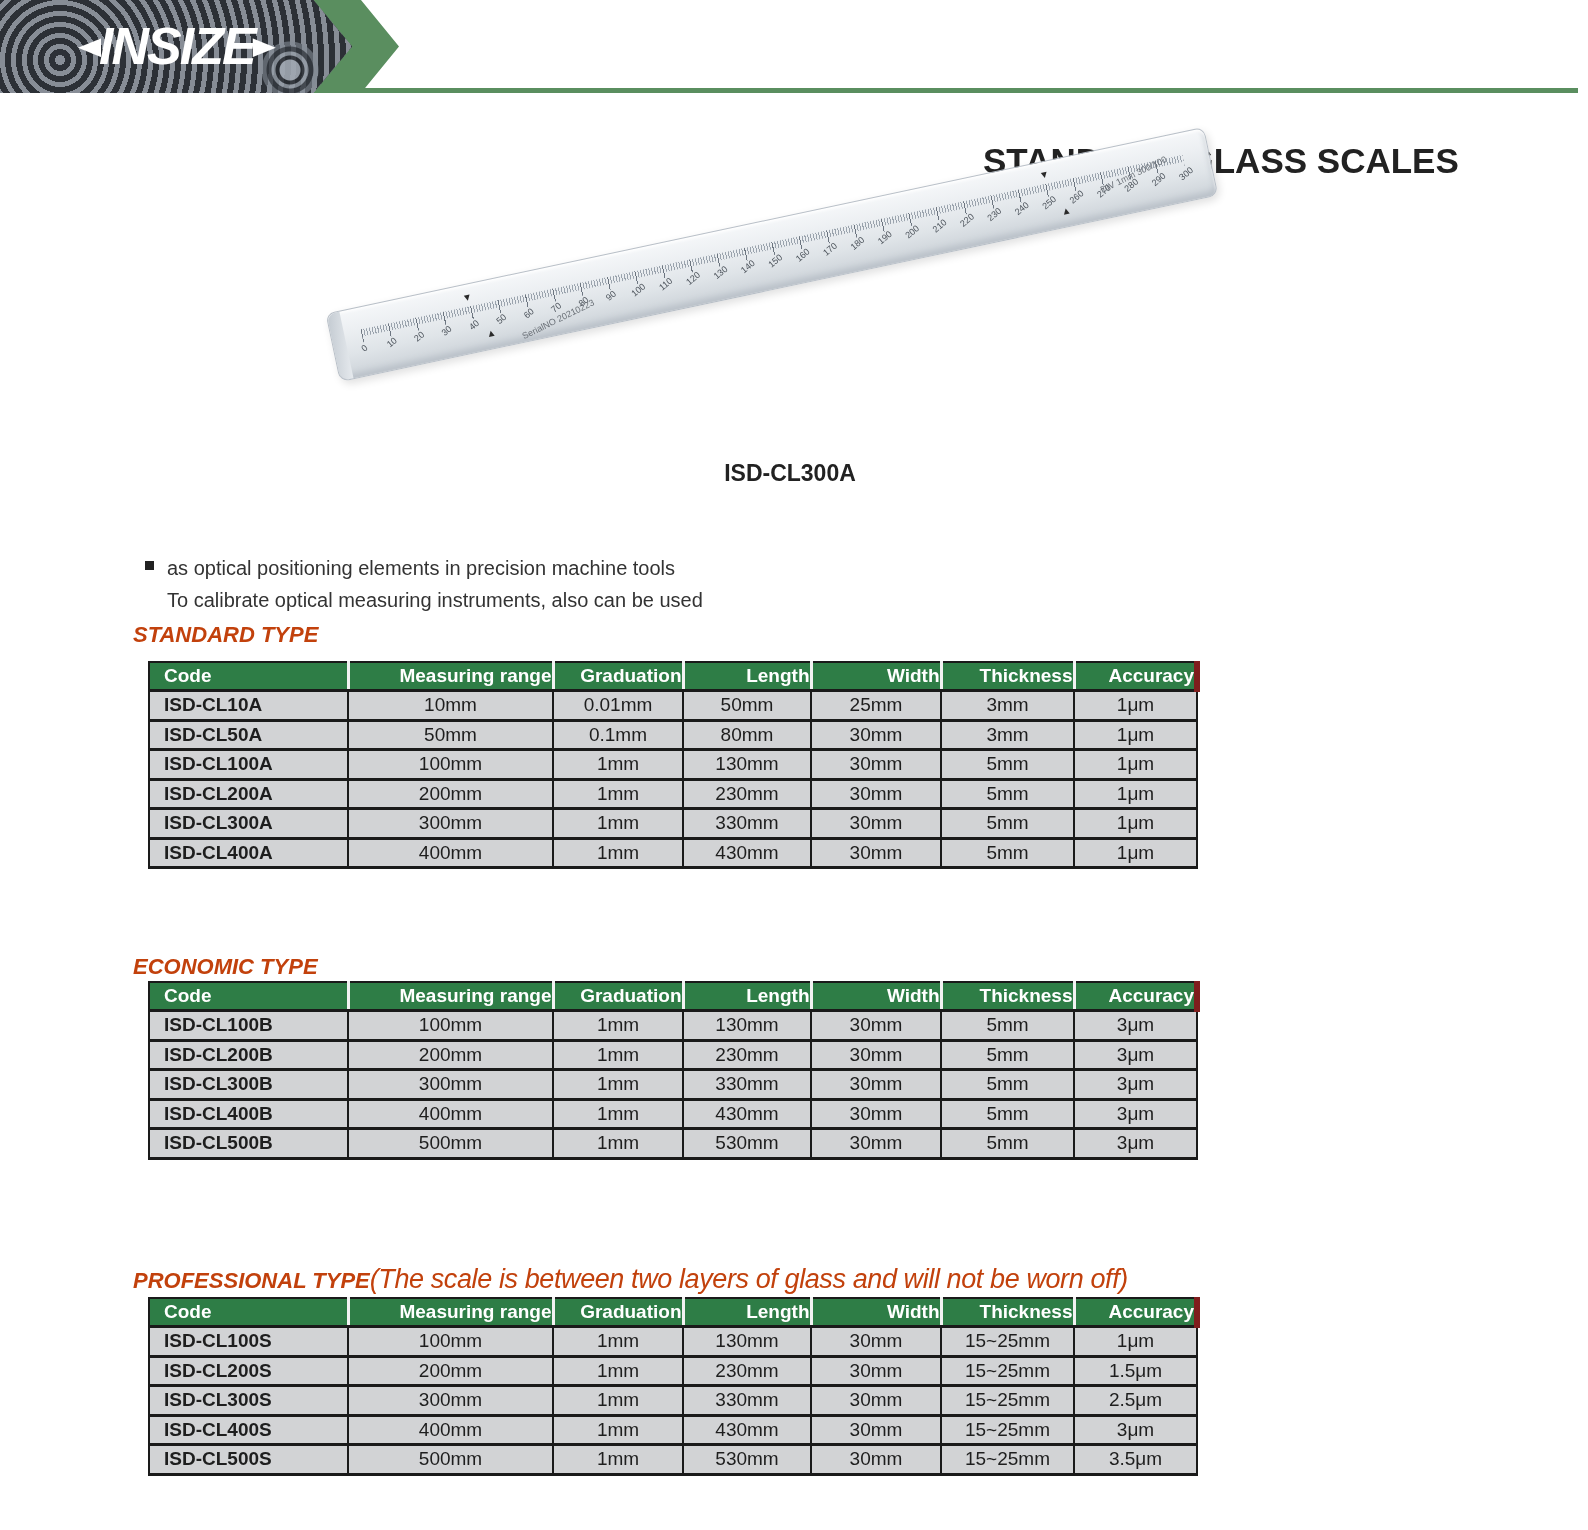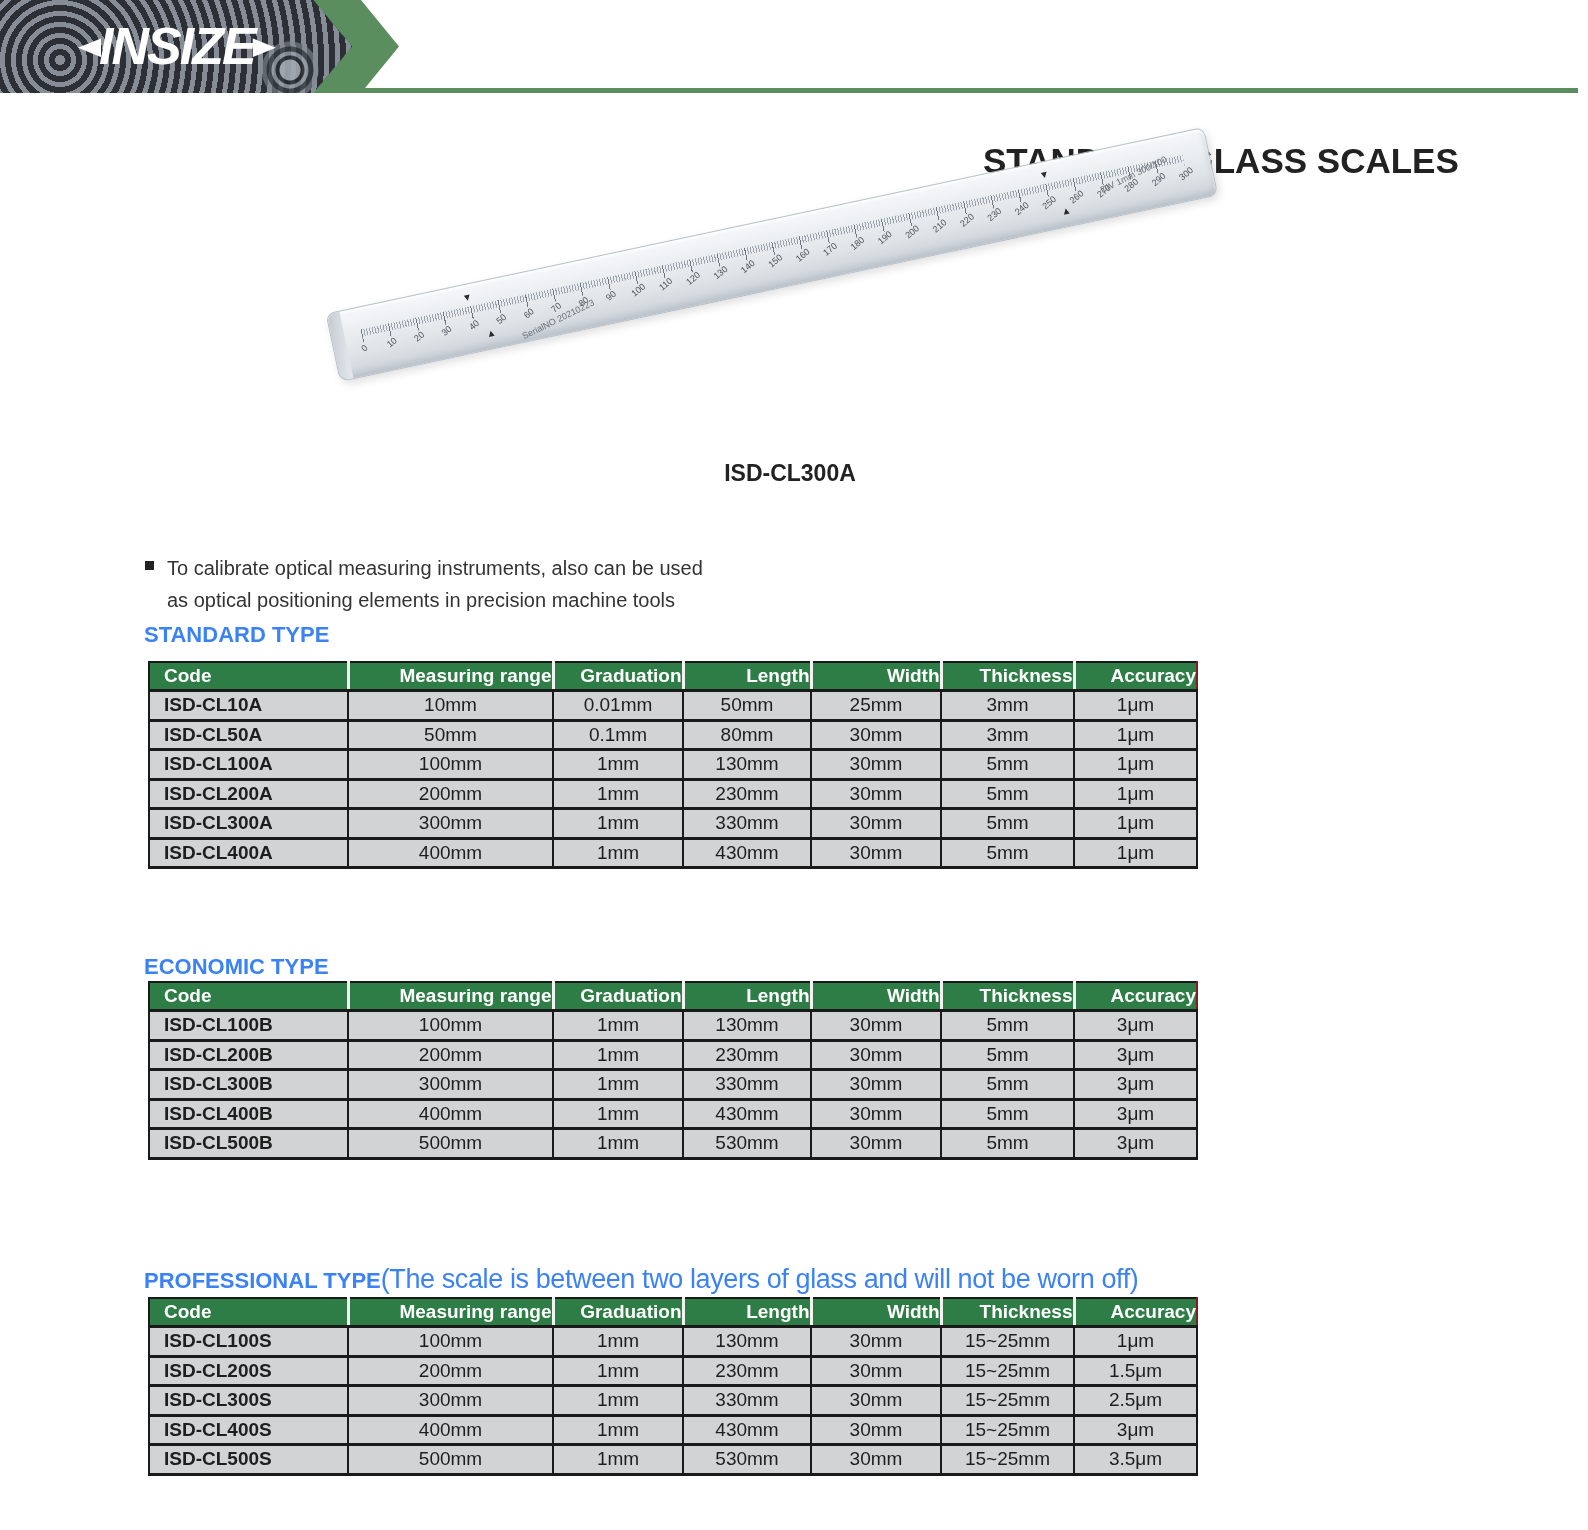--- a/index.html
+++ b/index.html
@@ -44,30 +44,30 @@
   .ruler .micro{position:absolute;font-size:9px;color:#6a7077;transform:rotate(-14deg);white-space:nowrap;}
   .product-caption{position:absolute;left:640px;top:460px;width:300px;text-align:center;
       font-size:23px;font-weight:bold;color:#222;}
 
   
   .desc{position:absolute;left:145px;top:552px;font-size:20px;color:#333;line-height:32px;}
   .desc .bullet{position:absolute;left:0;top:9px;width:9px;height:9px;background:#222;}
   .desc .lines{margin-left:22px;}
 
   
-  .sec-heading{position:absolute;left:144px;font-size:22px;font-weight:bold;color:#3b82f6;white-space:nowrap;}
+  .sec-heading{position:absolute;left:133px;font-size:22px;font-weight:bold;color:#c2410c;white-space:nowrap;font-style:italic;}
   .sec-heading .note{font-weight:normal;font-size:27px;letter-spacing:-0.4px;}
 
   
   table.spec{position:absolute;left:148px;width:1048px;border-collapse:collapse;table-layout:fixed;
       border:2px solid #1a1a1a;font-size:19px;}
   table.spec th{background:var(--tblgreen,#2e7d46);color:#ffffff;font-weight:bold;height:26px;
       border-left:3px solid #f2f2f2;border-top:2px solid #1a1a1a;border-bottom:3px solid #1a1a1a;padding:0;text-align:right;}
   table.spec th:first-child{border-left:2px solid #1a1a1a;text-align:left;padding-left:14px;}
-  table.spec th:last-child{border-right:2px solid #7f1d1d;}
+  table.spec th:last-child{border-right:6px solid #7f1d1d;}
   table.spec td{background:#d2d3d5;color:#1e1e1e;height:26.5px;text-align:center;padding:0;
       border:3px solid #1a1a1a;border-left-width:2px;border-right-width:2px;}
   table.spec td.code{font-weight:bold;text-align:left;padding-left:14px;margin-left:32px;}
   #table-0{top:661px;} #table-1{top:981px;} #table-2{top:1297px;}
   #heading-1{top:950px;} #heading-2{top:1264px;}
 </style>
 </head>
 <body>
 
 <div class="page">
@@ -125,22 +125,22 @@
     <span class="marker" style="left:726px;top:8px;">▼</span>
     <span class="marker" style="left:740px;top:48px;">▲</span>
     <span class="micro" style="left:186px;top:48px;">SerialNO 20210223</span>
     <span class="micro" style="left:782px;top:26px;">DIV 1mm 300/100</span>
   </div>
   <div class="product-caption">ISD-CL300A</div>
 
   <div class="desc">
     <span class="bullet"></span>
     <div class="lines">
+      <div>as optical positioning elements in precision machine tools</div>
       <div>To calibrate optical measuring instruments, also can be used</div>
-      <div>as optical positioning elements in precision machine tools</div>
     </div>
   </div>
 
   <div class="sec-heading" id="heading-0" style="top:618px;">
     <span>STANDARD TYPE</span><span class="note"></span>
   </div>
   <table class="spec" id="table-0">
       <colgroup>
         <col style="width: 199px;">
         <col style="width: 205px;">

